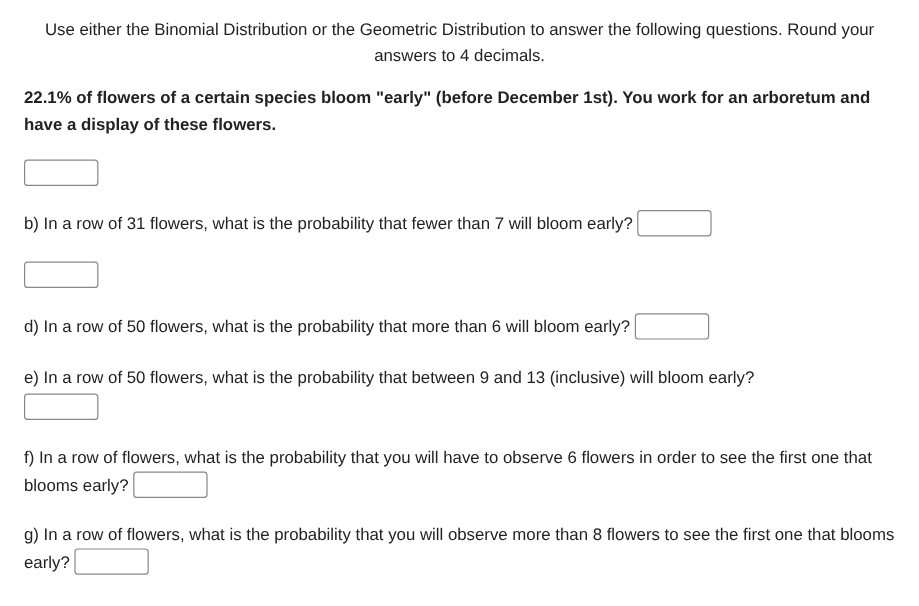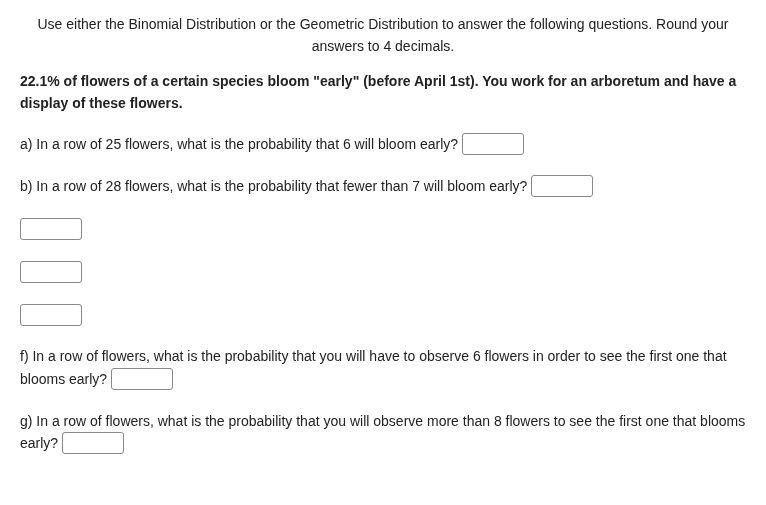--- a/index.html
+++ b/index.html
@@ -33,47 +33,50 @@
     vertical-align: baseline;
   }
   
   .block-input-row { margin-top: 3px; }
 </style>
 </head>
 <body>
 
 <div class="intro">Use either the Binomial Distribution or the Geometric Distribution to answer the following questions. Round your answers to 4 decimals.</div>
 
-<div class="scenario">22.1% of flowers of a certain species bloom "early" (before April 1st). You work for an arboretum and have a display of these flowers.</div>
+<div class="scenario">22.1% of flowers of a certain species bloom "early" (before December 1st). You work for an arboretum and have a display of these flowers.</div>
 
 <div class="question">
   <p>
-    <span class="inline-host">a)  In a row of 25 flowers, what is the probability that 6 will bloom early? </span><input class="answer" type="text" style="">
+    <input class="answer" type="text" style="">
   </p>
 </div>
 
 <div class="question">
   <p>
-    <span class="inline-host">b)  In a row of 28 flowers, what is the probability that fewer than 7 will bloom early? </span><input class="answer" type="text" style="">
+    <span class="inline-host">b)  In a row of 31 flowers, what is the probability that fewer than 7 will bloom early? </span><input class="answer" type="text" style="">
   </p>
 </div>
 
 <div class="question">
   <p>
     <input class="answer" type="text" style="">
   </p>
 </div>
 
 <div class="question">
   <p>
-    <input class="answer" type="text" style="">
+    <span class="inline-host">d) In a row of 50 flowers, what is the probability that more than 6 will bloom early? </span><input class="answer" type="text" style="">
   </p>
 </div>
 
 <div class="question">
+  <p>
+    <span class="inline-host">e) In a row of 50 flowers, what is the probability that between 9 and 13 (inclusive) will bloom early?</span>
+  </p>
   <div class="block-input-row">
     <input class="answer" type="text" style="">
   </div>
 </div>
 
 <div class="question">
   <p>
     <span class="inline-host">f) In a row of flowers, what is the probability that you will have to observe 6 flowers in order to see the first one that blooms early? </span><input class="answer" type="text" style="">
   </p>
 </div>

